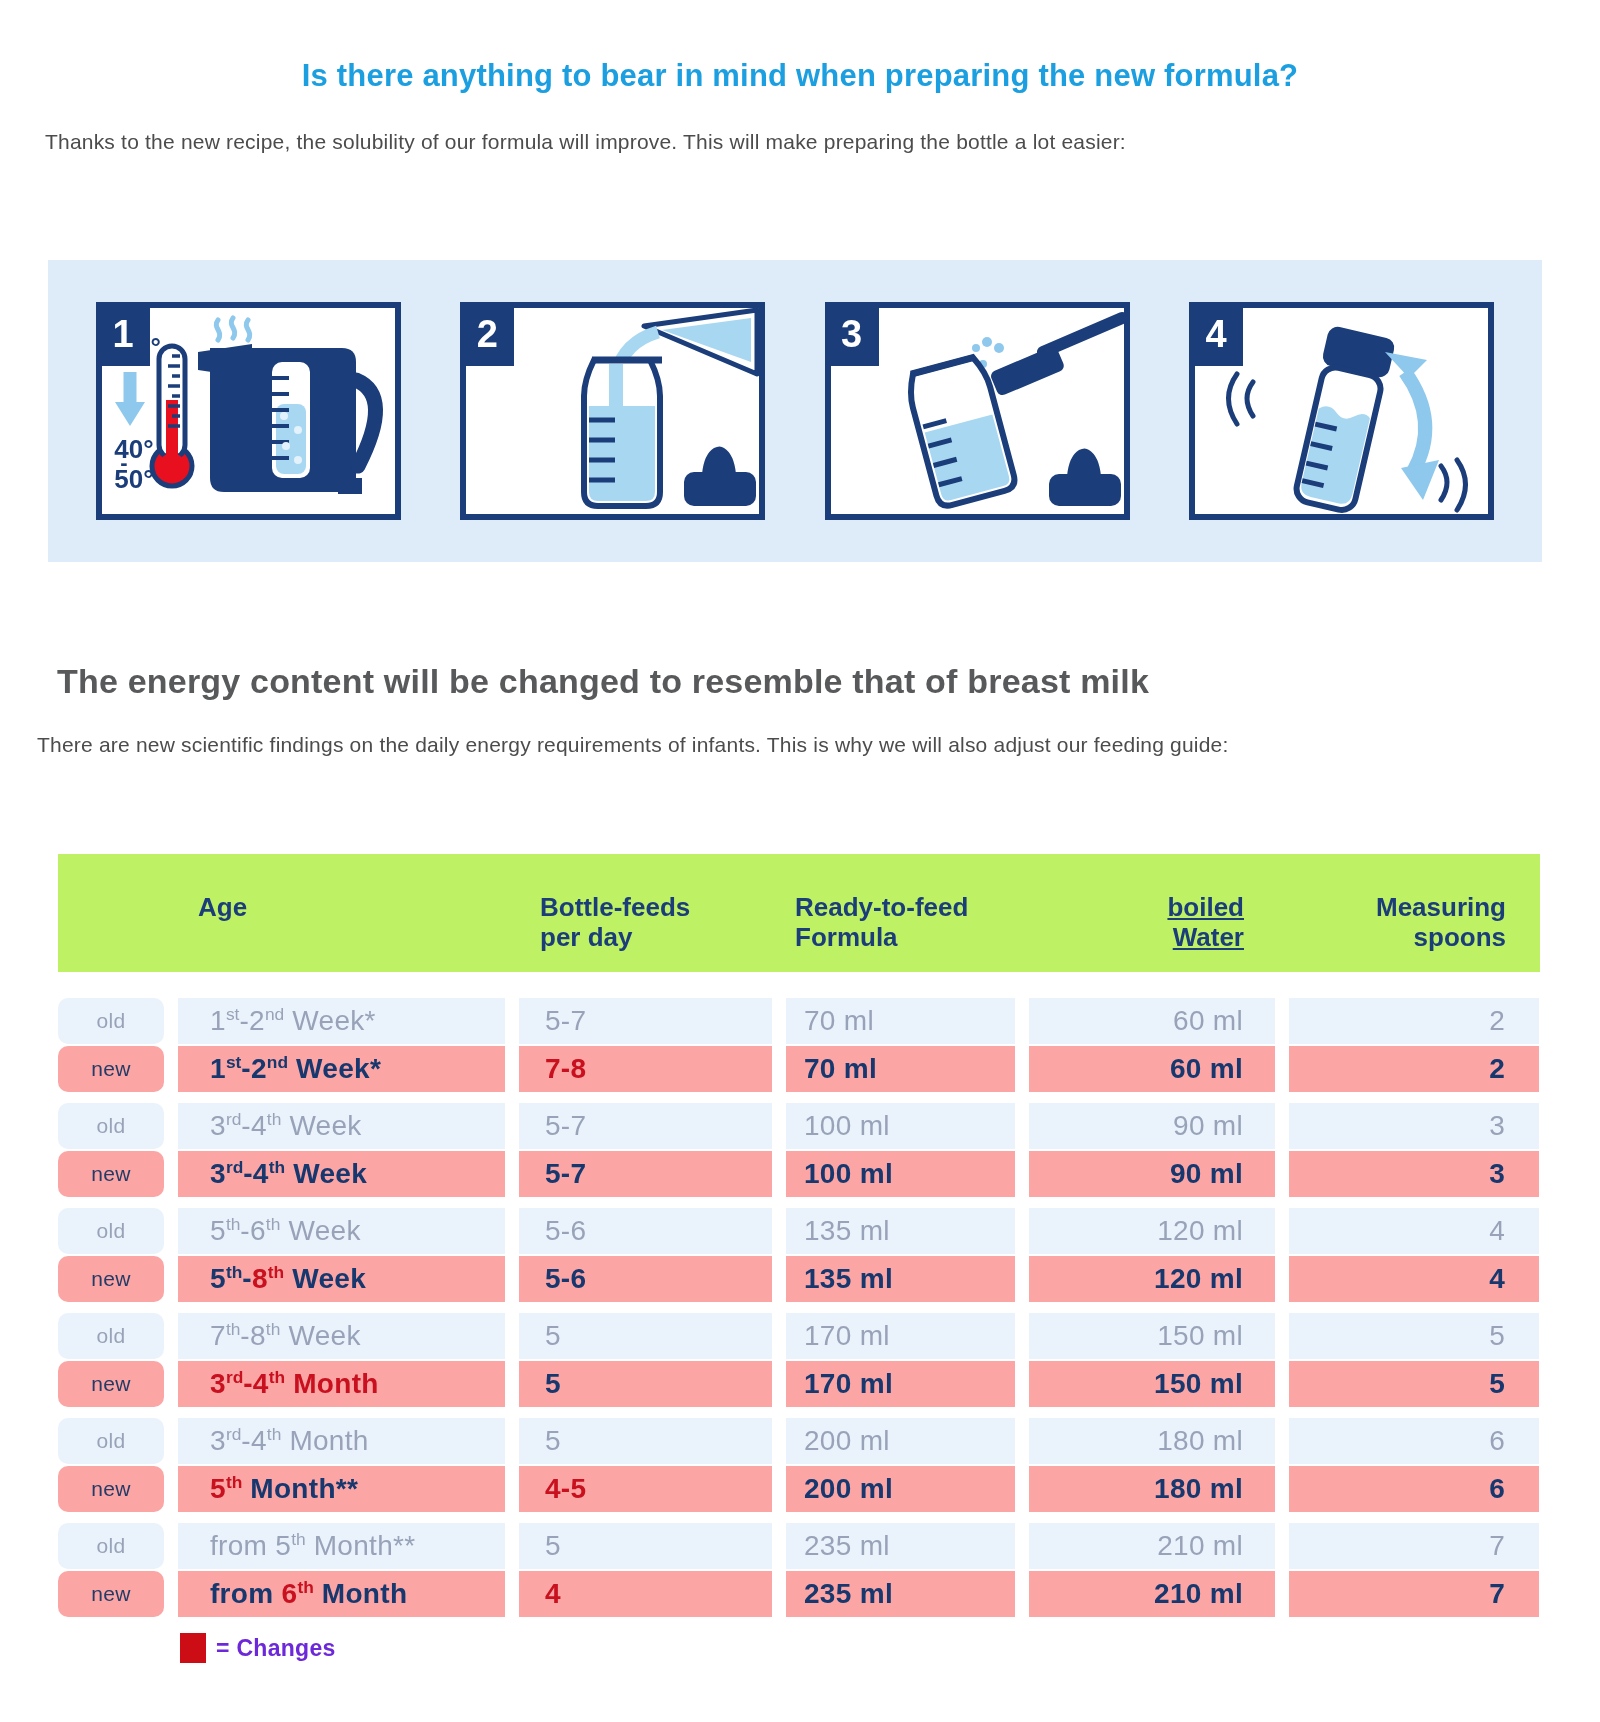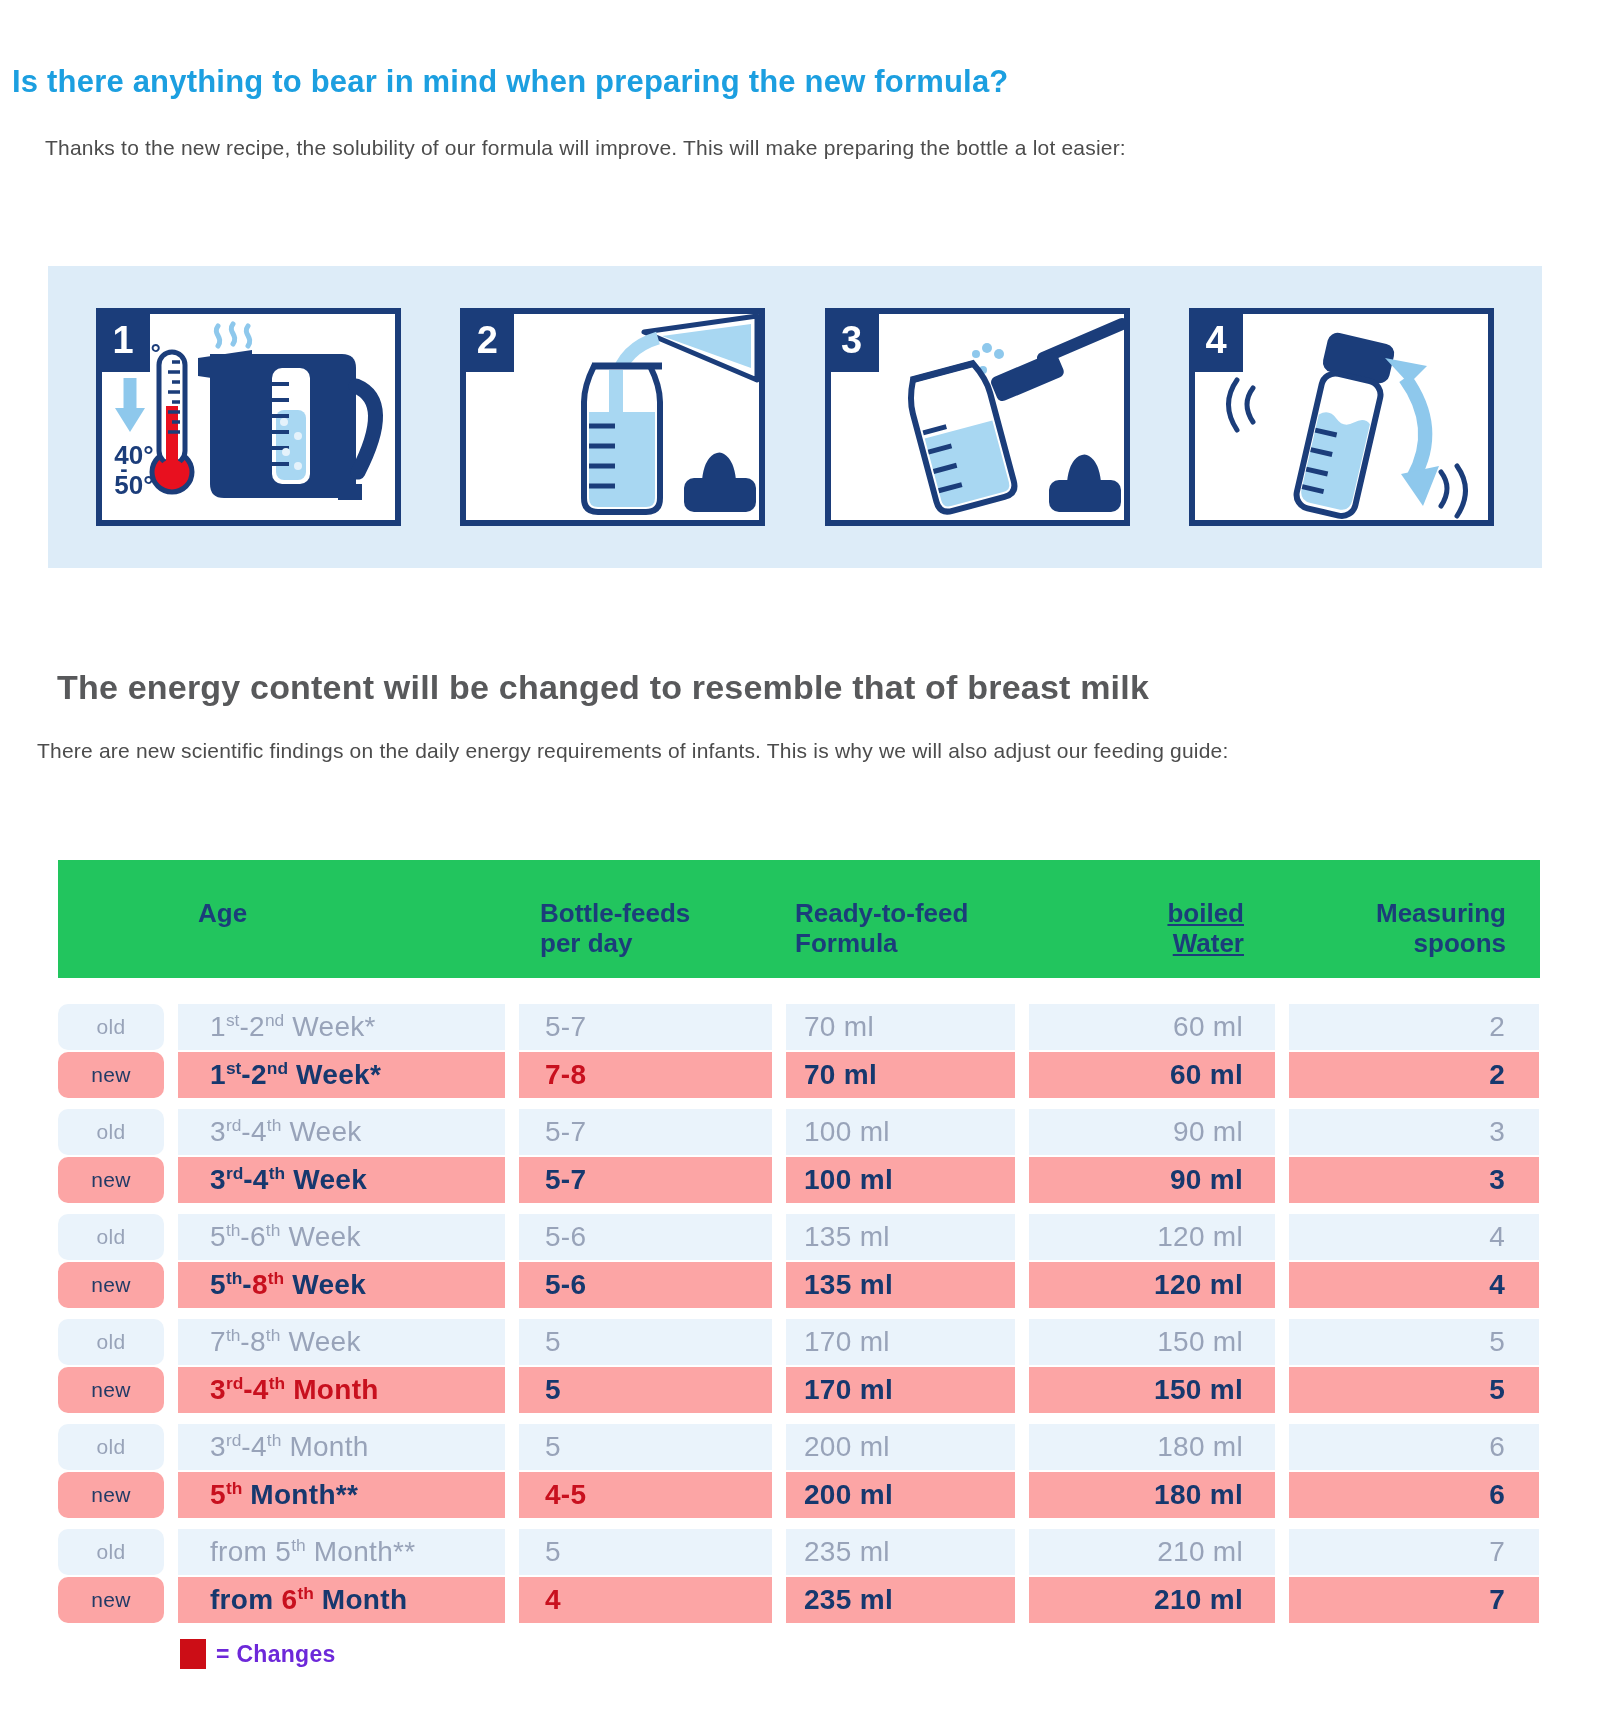--- a/index.html
+++ b/index.html
@@ -5,21 +5,21 @@
   html,body{margin:0;padding:0;}
   body{
     width:1600px;min-height:1722px;background:#ffffff;
     font-family:"Liberation Sans", sans-serif;
     -webkit-font-smoothing:antialiased;
   }
   .page{width:1600px;position:relative;}
 
   
   .main-title{
-    padding-top:52px;margin:12px;text-align:left;
+    padding-top:52px;margin:6px;text-align:center;
     font-size:31px;font-weight:700;color:#1c9fe0;letter-spacing:.2px;
   }
   .intro{
     margin:36px 45px 0 45px;font-size:21px;color:#4c4c4c;letter-spacing:.2px;
   }
   .section-heading{
     margin:100px 0 0 57px;font-size:34px;font-weight:700;color:#58595b;letter-spacing:.2px;
   }
   .section-intro{
     margin:32px 57px 0 37px;font-size:21px;color:#4c4c4c;letter-spacing:.2px;
@@ -44,21 +44,21 @@
   .temp{position:absolute;width:56px;text-align:center;color:#1b3d7a;
         font-weight:700;font-size:26px;line-height:1;z-index:1;}
   .t-high{left:4px;top:26px;}
   .t-from{left:4px;top:128px;}
   .t-dash{left:-6px;top:144px;font-size:22px;}
   .t-to{left:4px;top:158px;}
 
   
   .ftable{margin:97px 0 0 58px;width:1482px;}
   .thead{
-    height:118px;background:#22c55e;display:flex;align-items:flex-start;
+    height:118px;background:#bef264;display:flex;align-items:flex-start;
     box-sizing:border-box;padding-top:38px;
     color:#1b3d7a;font-size:26px;font-weight:700;line-height:30px;
     white-space:pre-line;
   }
   .hcell{box-sizing:border-box;}
   .h-label{width:106px;}
   .h-age{width:327px;margin-left:14px;padding-left:20px;}
   .h-feeds{width:253px;margin-left:14px;padding-left:21px;}
   .h-formula{width:229px;margin-left:14px;padding-left:9px;}
   .h-water{width:246px;margin-left:14px;padding-right:31px;text-align:right;text-decoration:underline;}

